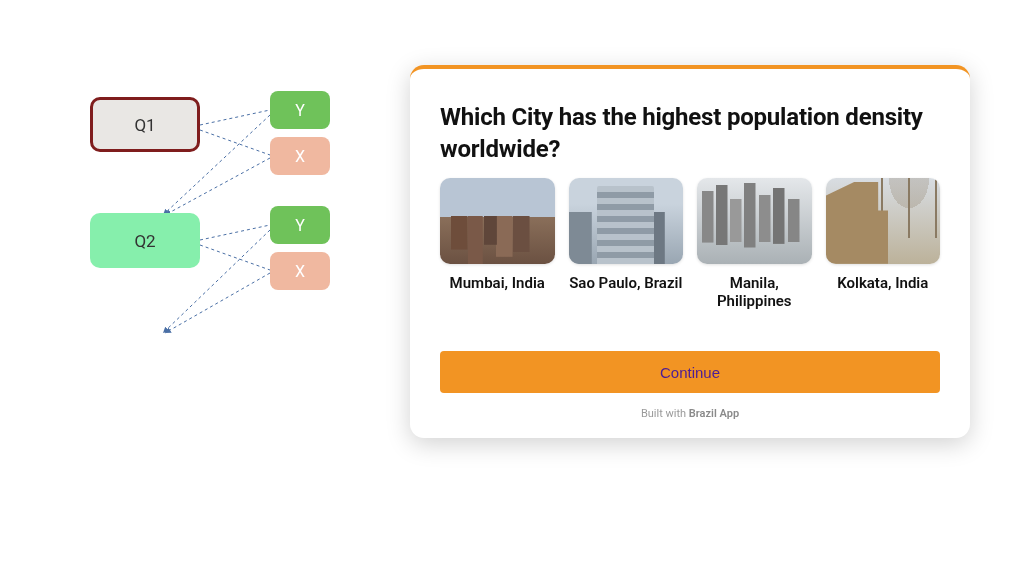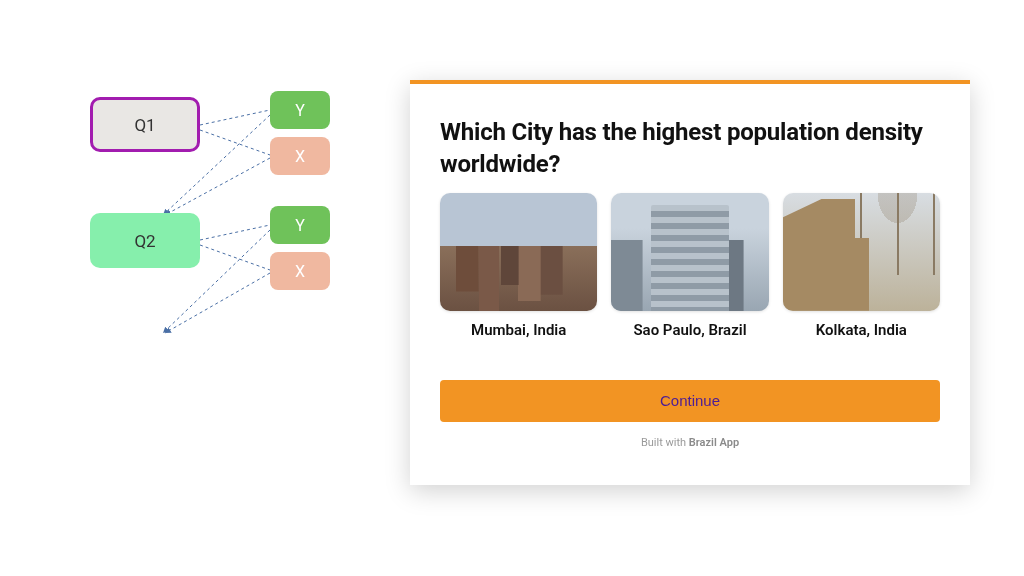--- a/index.html
+++ b/index.html
@@ -33,46 +33,47 @@
     background: #86efac;
     border-radius: 10px;
     display: flex;
     align-items: center;
     justify-content: center;
     font-size: 17px;
     color: #333;
   }
   .qnode.active {
     background: #e9e7e4;
-    border: 3px solid #a21caf;
+    border: 3px solid #7f1d1d;
   }
   .tag {
     position: absolute;
     width: 60px;
     height: 38px;
     border-radius: 8px;
     display: flex;
     align-items: center;
     justify-content: center;
     font-size: 16px;
     color: #fff;
   }
   .tag.y { background: #6fc25a; }
   .tag.x { background: #f0b8a0; }
 
   
   .card {
     position: absolute;
     left: 410px;
-    top: 80px;
+    top: 65px;
     width: 560px;
     background: #fff;
     border-top: 4px solid #f29423;
     box-shadow: 0 6px 24px rgba(0,0,0,0.18);
-    padding: 32px 30px 36px 30px;
+    padding: 32px 30px 18px 30px;
+    border-radius: 14px;
   }
   .card h2 {
     font-size: 24px;
     font-weight: 700;
     color: #111;
     line-height: 1.35;
     letter-spacing: -0.2px;
   }
   .options {
     margin-top: 12px;
@@ -232,20 +233,24 @@
   <div class="options">
     <div class="opt">
       <div class="thumb mumbai"></div>
       <div class="opt-label">Mumbai, India</div>
     </div>
     <div class="opt">
       <div class="thumb saopaulo"></div>
       <div class="opt-label">Sao Paulo, Brazil</div>
     </div>
     <div class="opt">
+      <div class="thumb manila"></div>
+      <div class="opt-label">Manila, Philippines</div>
+    </div>
+    <div class="opt">
       <div class="thumb kolkata"></div>
       <div class="opt-label">Kolkata, India</div>
     </div>
   </div>
 
   <button class="continue">Continue</button>
 
   <div class="builtwith">
     <span>Built with </span><b>Brazil App</b>
   </div>

